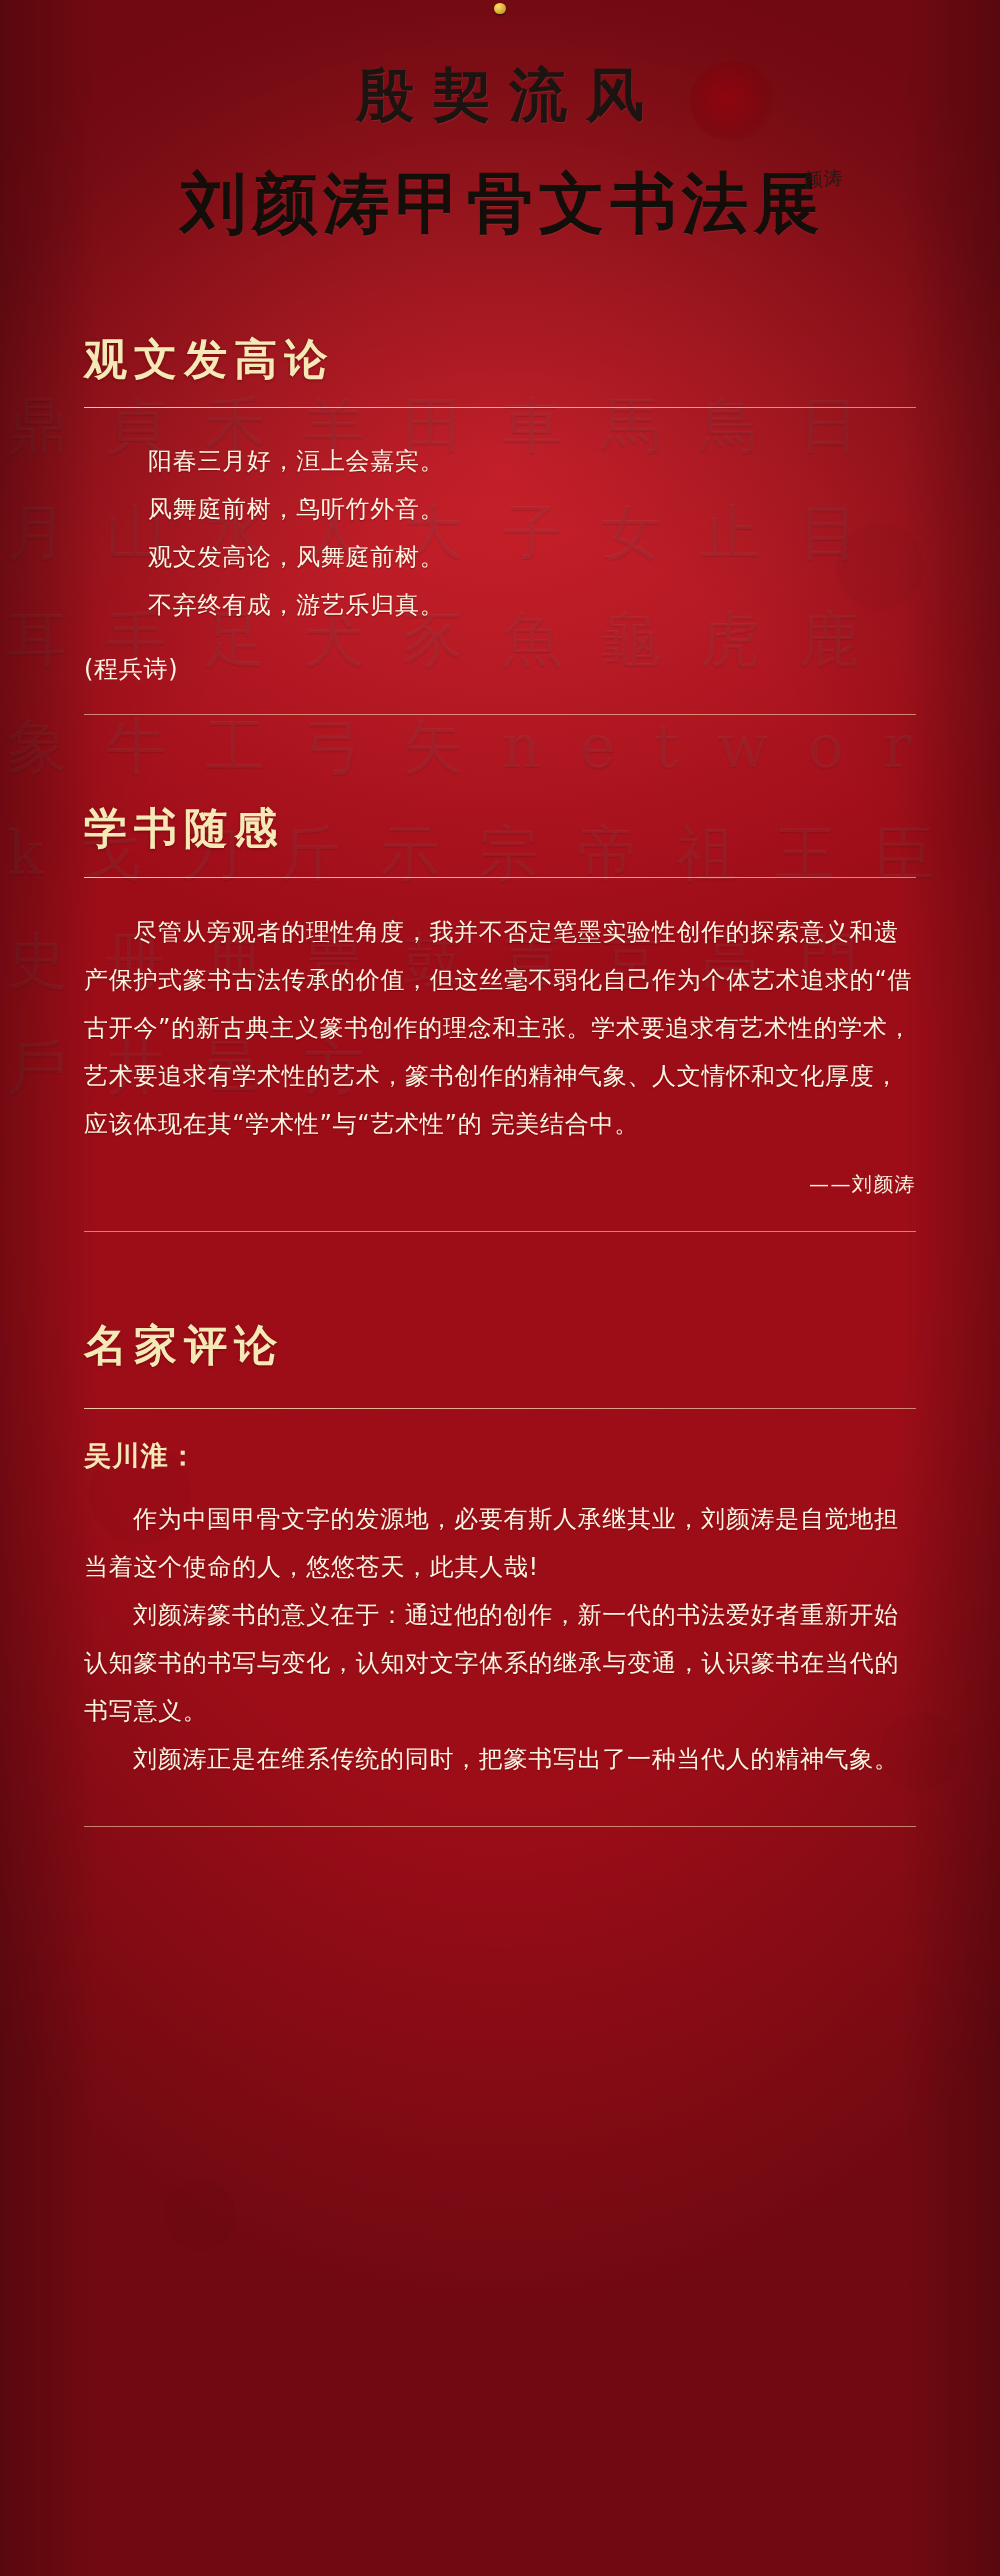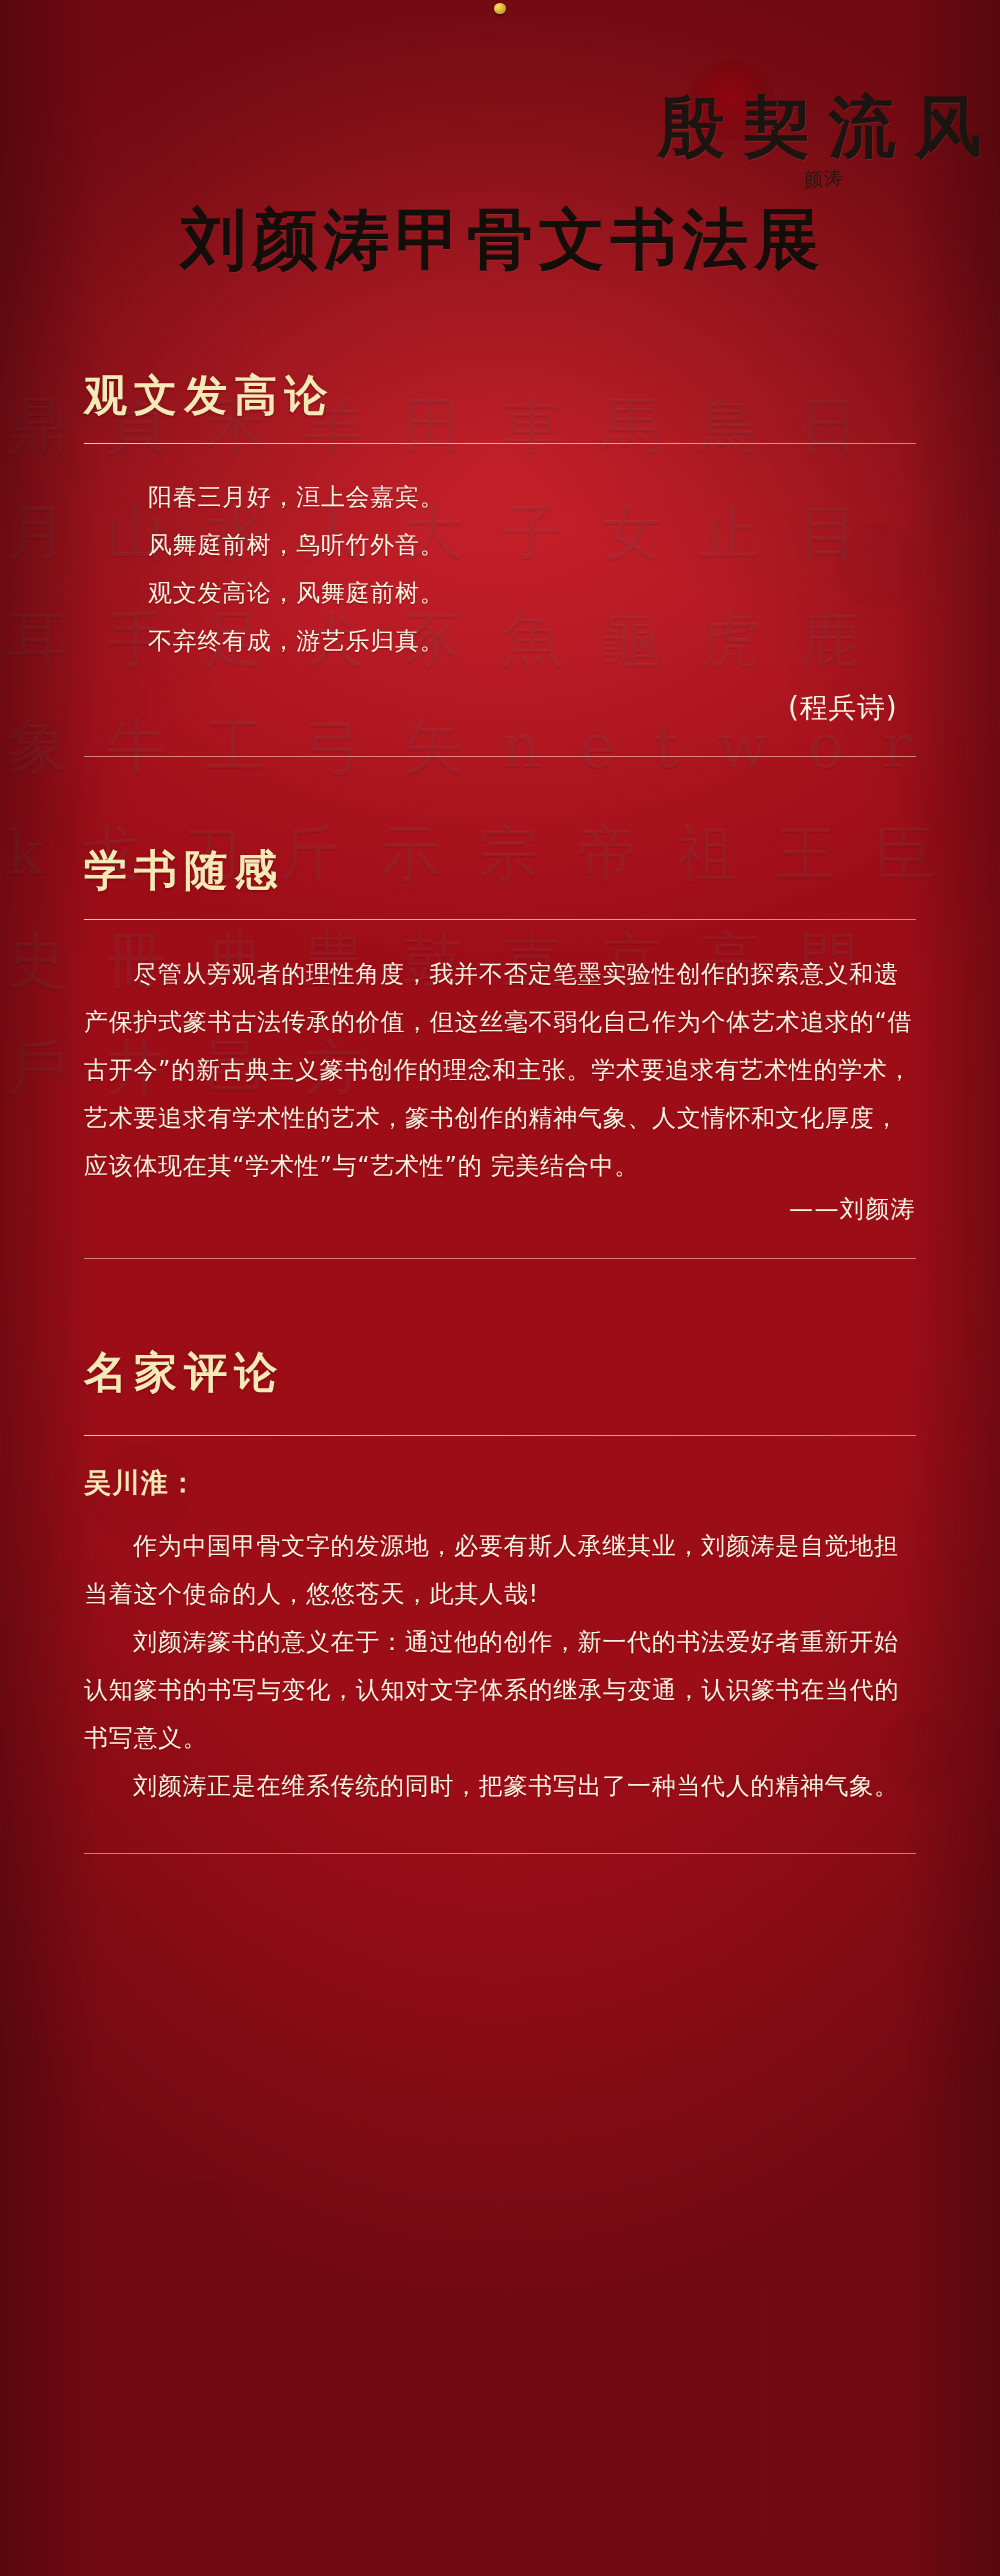--- a/index.html
+++ b/index.html
@@ -81,25 +81,25 @@
     top: 61px;
     width: 84px;
     height: 80px;
     border-radius: 50% 45% 50% 48%;
     background: radial-gradient(circle at 45% 45%, rgba(160,0,10,.55), rgba(120,0,8,.30) 60%, rgba(100,0,6,0) 78%);
     filter: blur(0.7px);
   }
   .brush-title {
     position: relative;
     z-index: 5;
-    text-align: right;
-    padding-top: 93px;
+    text-align: center;
+    padding-top: 66px;
     color: #1c1410;
     font-family: "DejaVu Serif", serif;
-    font-size: 67px;
+    font-size: 58px;
     font-weight: 700;
     letter-spacing: 18.6px;
     text-indent: 18.6px;
     line-height: 1;
     text-shadow: 0.7px 1.4px 0 rgba(255,255,255,.08);
   }
   .brush-sign {
     position: absolute;
     z-index: 6;
     right: 156px;
@@ -148,39 +148,38 @@
     line-height: 2.0;
     letter-spacing: 0.7px;
     text-shadow: 0 0.7px 1.4px rgba(80,0,0,.45);
   }
   .poem {
     padding-left: 64px;
     margin-top: 29px;
   }
   .poem div { white-space: nowrap; }
   .attrib {
-    text-align: right;
     color: #fdf4e2;
     font-family: "DejaVu Sans", sans-serif;
-    font-size: 28px;
+    font-size: 24px;
     margin-top: 24px;
     padding-right: 18.6px;
     letter-spacing: 0.7px;
   }
   .para {
     text-indent: 49px;
     margin: 0;
   }
   .sign-right {
     text-align: right;
     color: #fdf4e2;
     font-family: "DejaVu Sans", sans-serif;
-    font-size: 24px;
+    font-size: 20px;
     letter-spacing: 1.4px;
-    margin-top: 3px;
+    margin-top: 23px;
   }
   .critic-name {
     color: #f6e9b8;
     font-family: "DejaVu Sans", sans-serif;
     font-size: 27px;
     font-weight: 700;
     letter-spacing: 1.4px;
     margin-bottom: 21px;
   }
   .spacer-lg { height: 86px; }

